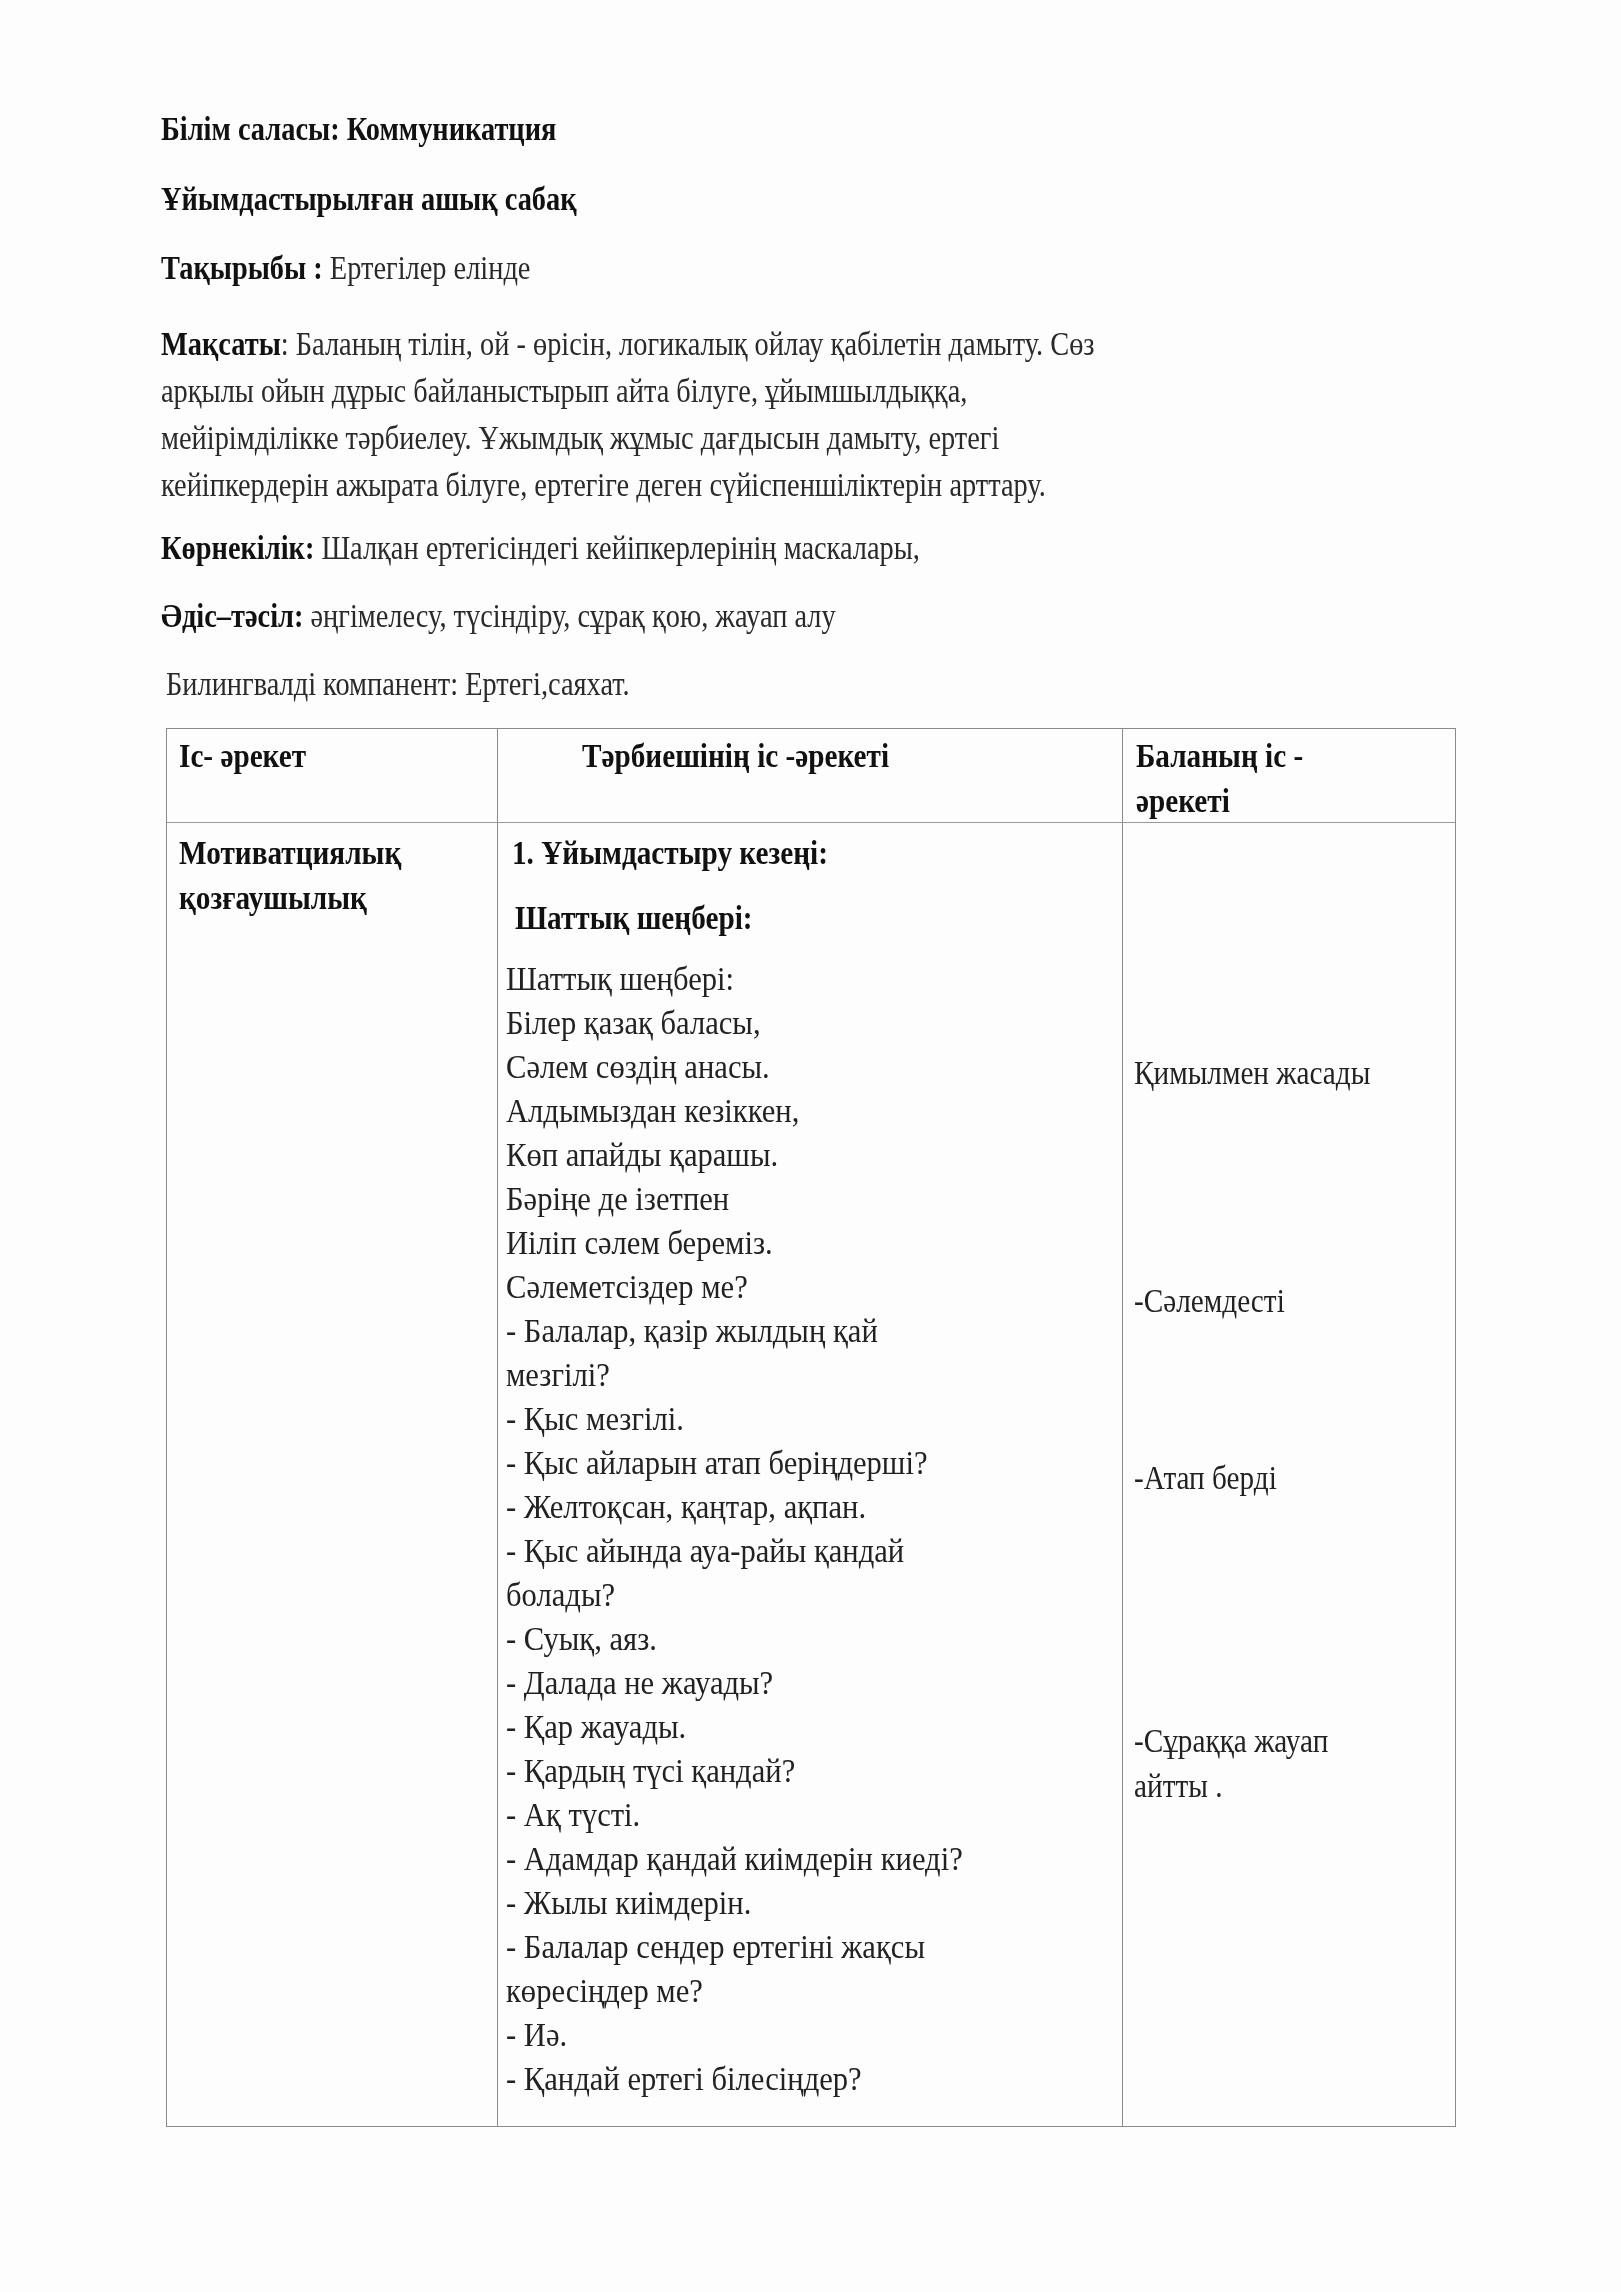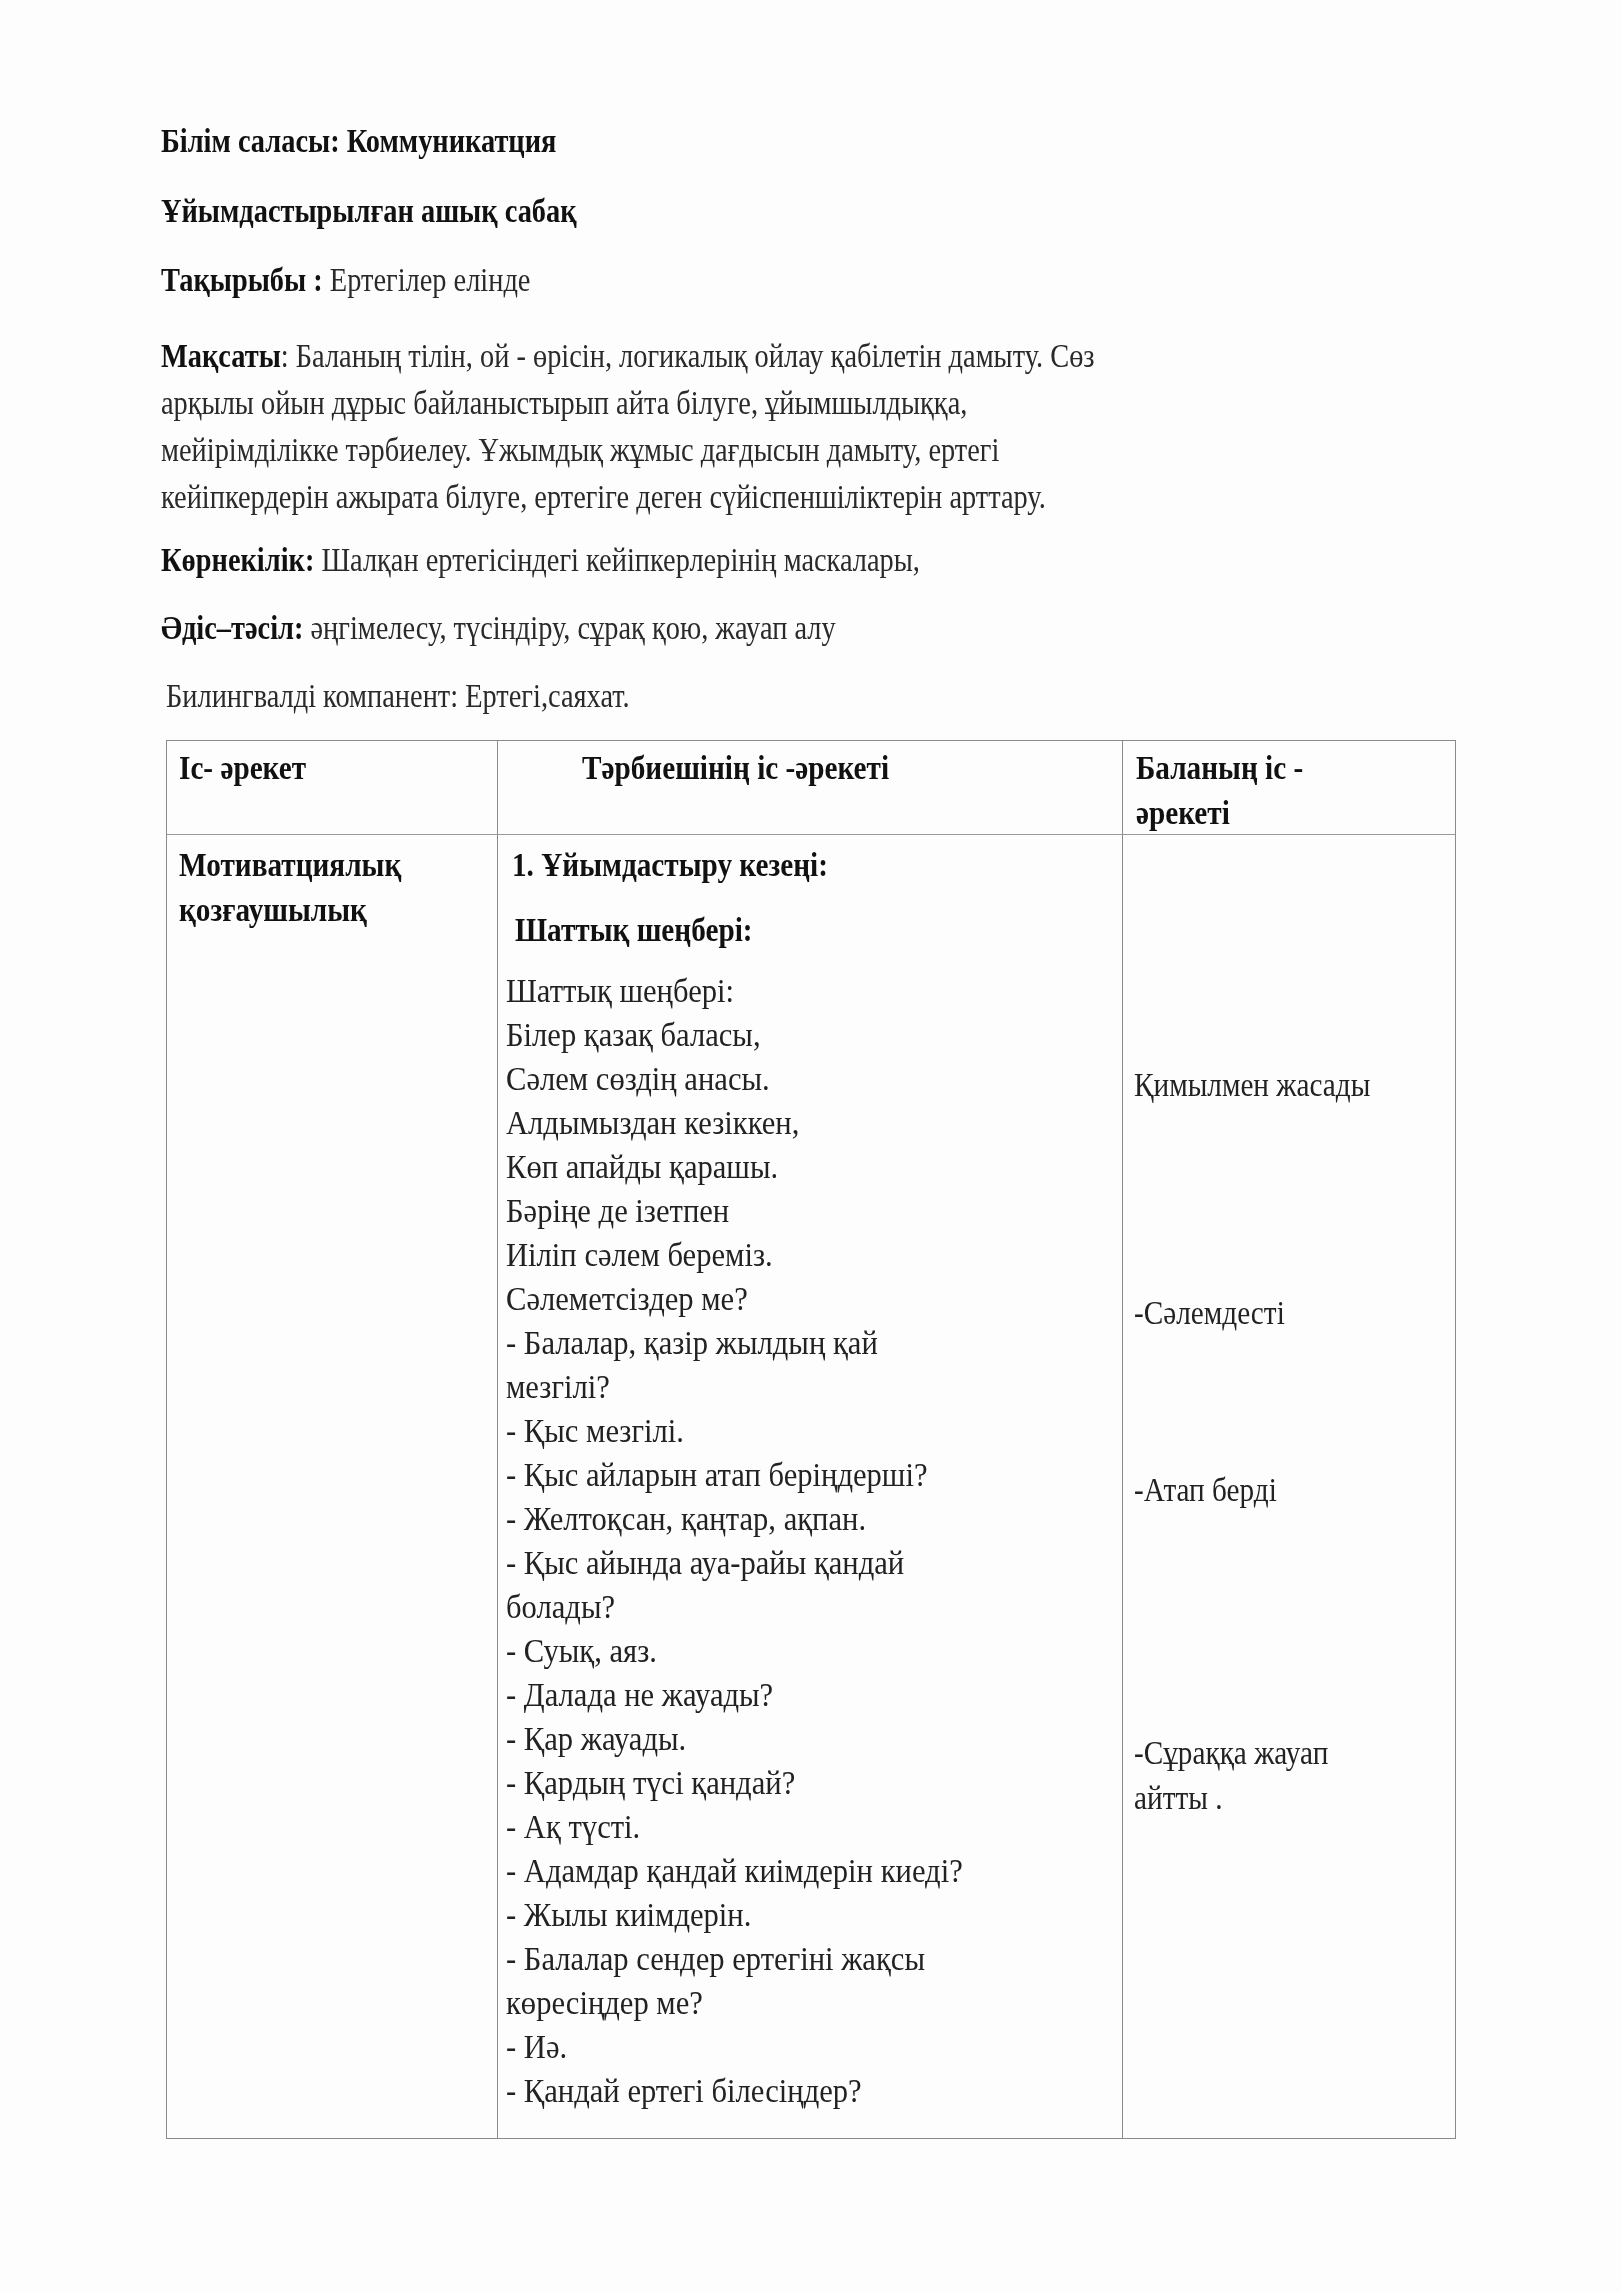--- a/index.html
+++ b/index.html
@@ -4,21 +4,21 @@
 <style>
   html, body { margin: 0; padding: 0; }
   body {
     width: 1621px; height: 2293px;
     background: #fdfdfd;
     position: relative;
     overflow: hidden;
     font-family: "Liberation Serif", "DejaVu Serif", serif;
     color: #1a1a1a;
   }
-  .page { position: absolute; left: 0; top: 16px; width: 1621px; height: 2250px; }
+  .page { position: absolute; left: 0; top: 4px; width: 1621px; height: 2250px; }
   .line {
     position: absolute;
     font-size: 33px;
     line-height: 39px;
     white-space: nowrap;
     color: #2a2a2a;
     transform: scaleX(0.86);
     transform-origin: left center;
   }
   .bold { font-weight: bold; color: #111; }

